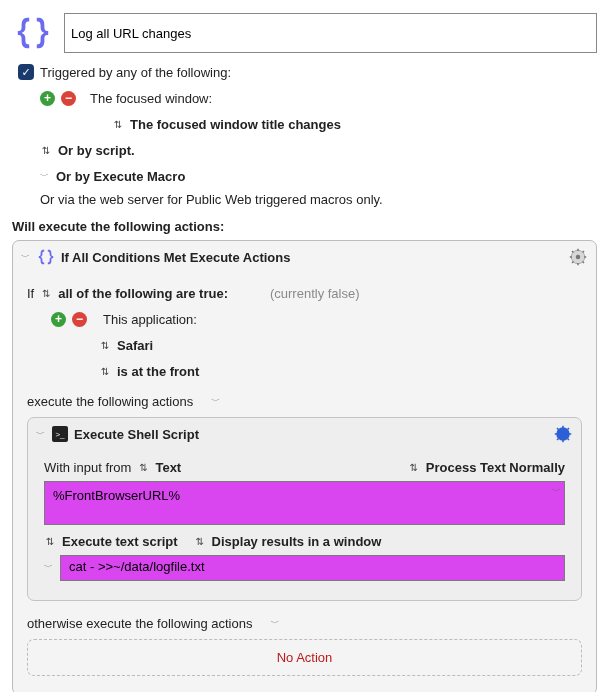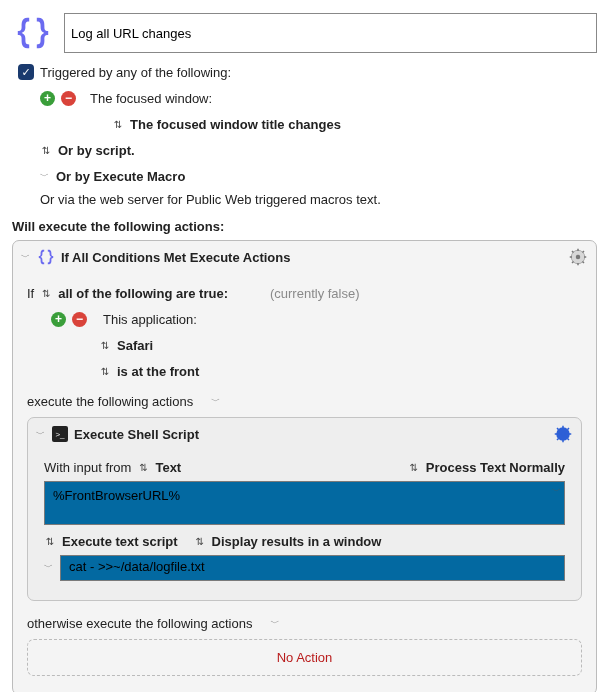--- a/index.html
+++ b/index.html
@@ -65,21 +65,21 @@
   }
   .terminal-icon {
     width: 16px; height: 16px; background: #222; border-radius: 2px;
     display: inline-flex; align-items: center; justify-content: center;
     color: #eee; font-size: 8px;
   }
   .subpanel-body { padding: 4px 16px 12px 16px; }
   .opt-row { display: flex; align-items: center; gap: 6px; margin: 6px 0; }
   .textarea-wrap { position: relative; margin: 4px 0; }
   .textarea {
-    width: 100%; min-height: 40px; border: 1px solid #7a7a7a; background: #0369a1;
+    width: 100%; min-height: 40px; border: 1px solid #7a7a7a; background: #d946ef;
     padding: 6px 20px 6px 8px; font-size: 13px; resize: none; font-family: inherit;
   }
   .textarea.short { min-height: 24px; height: 26px; padding-top: 3px; padding-bottom: 0; }
   .caret-btn {
     position: absolute; right: 2px; top: 2px; font-size: 9px; color: #555; cursor: pointer;
     padding: 2px;
   }
   .noaction {
     border: 1.5px dashed #bbb; border-radius: 7px; color: #b91c1c;
     text-align: center; padding: 10px 0; margin: 6px 0; background: #f4f4f4;
@@ -121,21 +121,21 @@
 <div class="row indent-1">
   <span class="sort-icon">⇅</span>
   <span class="bold">Or by script.</span>
 </div>
 
 <div class="row indent-1">
   <span class="chevron-icon">﹀</span>
   <span class="bold">Or by Execute Macro</span>
 </div>
 
-<div class="via-text">Or via the web server for Public Web triggered macros text.</div>
+<div class="via-text">Or via the web server for Public Web triggered macros only.</div>
 
 <div class="section-label">Will execute the following actions:</div>
 
 <div class="panel">
   <div class="panel-header">
     <span class="chevron-icon">﹀</span>
     <span class="braces-icon" style="width:18px;height:18px;">
       <svg viewBox="0 0 40 40" width="18" height="18">
           <path d="M14 4 C8 4 8 10 8 13 C8 16 8 18 4 18 L4 22 C8 22 8 24 8 27 C8 30 8 36 14 36 L16 36 L16 32 C12 32 12 30 12 26 C12 22 10 21 8 20 C10 19 12 18 12 14 C12 10 12 8 16 8 L16 4 Z" fill="#6b6bf0"></path>
           <path d="M26 4 C32 4 32 10 32 13 C32 16 32 18 36 18 L36 22 C32 22 32 24 32 27 C32 30 32 36 26 36 L24 36 L24 32 C28 32 28 30 28 26 C28 22 30 21 32 20 C30 19 28 18 28 14 C28 10 28 8 24 8 L24 4 Z" fill="#6b6bf0"></path>

